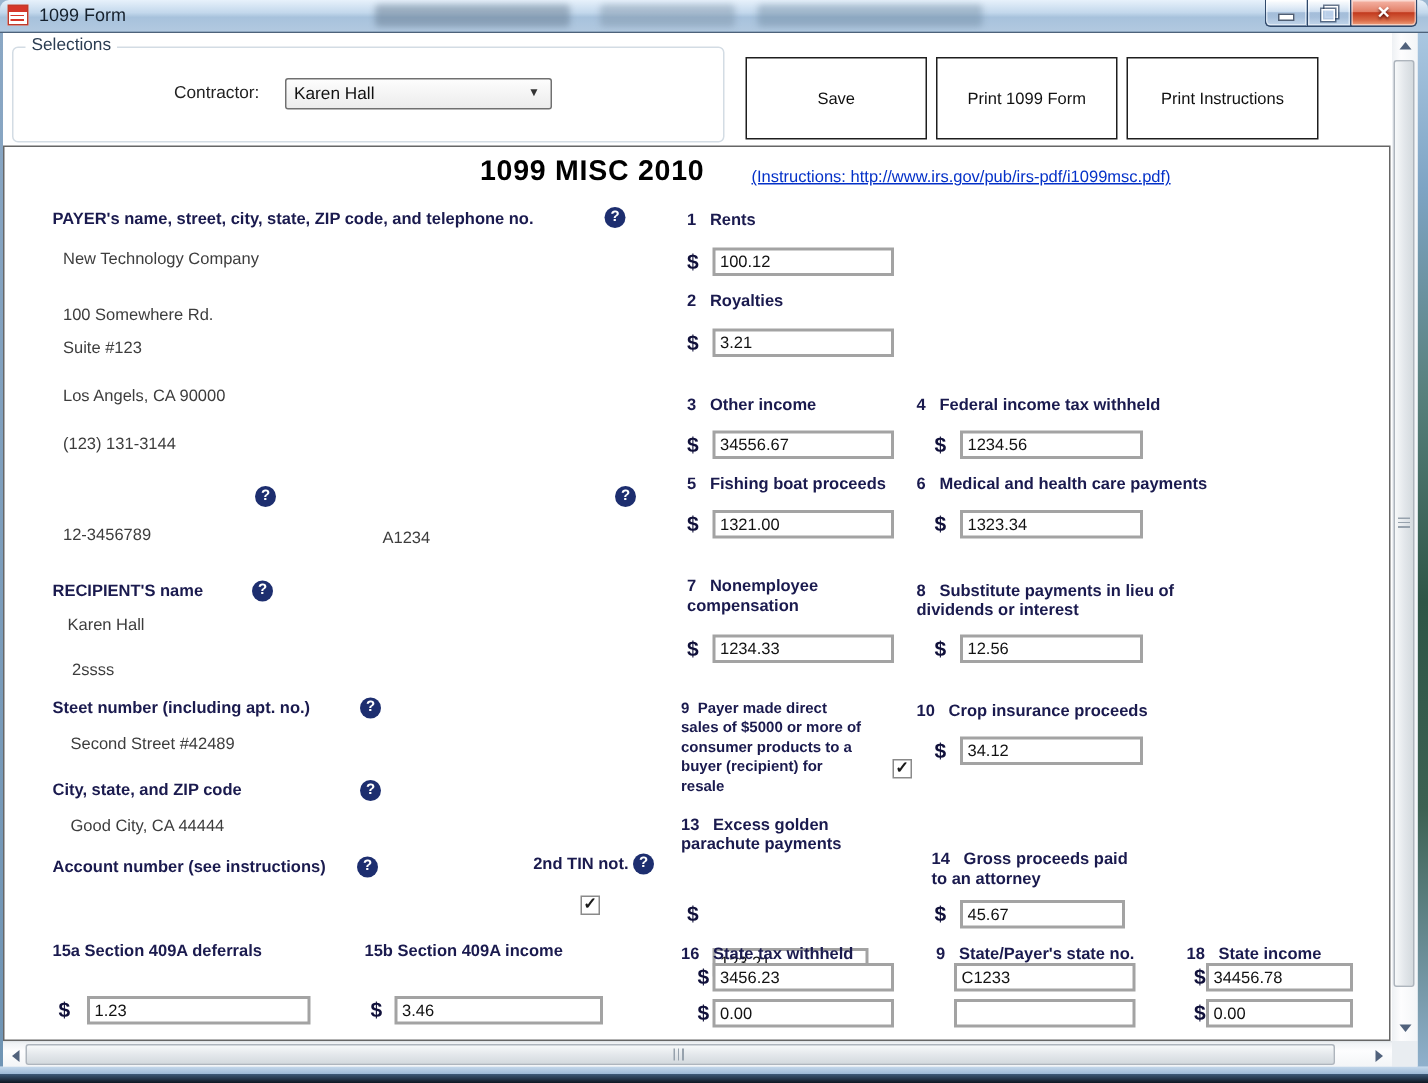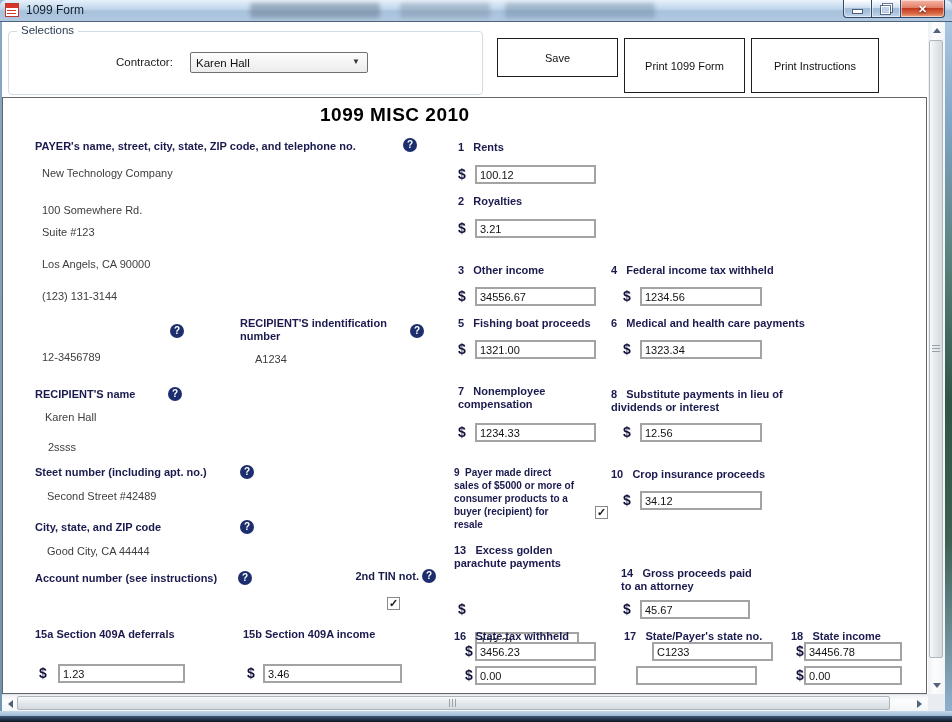--- a/index.html
+++ b/index.html
@@ -127,47 +127,46 @@
 
     <div class="abs groupbox">
       <span class="gb-label">Selections</span>
     </div>
     <div class="abs ctr-label">Contractor:</div>
     <div class="abs combo">
       <span>Karen Hall</span>
       <span class="combo-arrow">▼</span>
     </div>
 
-    <div class="abs btn" style="left:495px;top:16px;width:121px;height:39px;">
+    <div class="abs btn" style="left:495px;top:16px;width:121px;height:55px;">
         <span>Save</span>
       </div>
     <div class="abs btn" style="left:622px;top:16px;width:121px;height:55px;">
         <span>Print 1099 Form</span>
       </div>
     <div class="abs btn" style="left:749px;top:16px;width:128px;height:55px;">
         <span>Print Instructions</span>
       </div>
 
     <div class="abs panel">
 
       <div class="abs form-title" style="left:317px;top:6px;">1099 MISC 2010</div>
+      <a class="abs link" style="left:498px;top:14px;" href="#">(Instructions: http://www.irs.gov/pub/irs-pdf/i1099msc.pdf)</a>
 
       <div class="abs h" style="left:32px;top:42px;width:364px;">PAYER's name, street, city, state, ZIP code, and telephone no.</div>
       <div class="abs help" style="left:400px;top:40px;">?</div>
       <div class="abs v" style="left:39px;top:69px;">New Technology Company</div>
       <div class="abs v" style="left:39px;top:106px;">100 Somewhere Rd.</div>
       <div class="abs v" style="left:39px;top:128px;">Suite #123</div>
       <div class="abs v" style="left:39px;top:160px;">Los Angels, CA 90000</div>
       <div class="abs v" style="left:39px;top:192px;">(123) 131-3144</div>
 
       <div class="abs help" style="left:167px;top:226px;">?</div>
       <div class="abs v" style="left:39px;top:253px;">12-3456789</div>
 
-      <div class="abs h" style="left:237px;top:219px;">RECIPIENT'S indentification
-number</div>
       <div class="abs help" style="left:407px;top:226px;">?</div>
       <div class="abs v" style="left:252px;top:255px;">A1234</div>
 
       <div class="abs h" style="left:32px;top:290px;">RECIPIENT'S name</div>
       <div class="abs help" style="left:165px;top:289px;">?</div>
       <div class="abs v" style="left:42px;top:313px;">Karen Hall</div>
       <div class="abs v" style="left:45px;top:343px;">2ssss</div>
 
       <div class="abs h" style="left:32px;top:368px;">Steet number (including apt. no.)</div>
       <div class="abs help" style="left:237px;top:367px;">?</div>
@@ -182,21 +181,21 @@
 
       <div class="abs h" style="left:340px;top:472px;width:76px;text-align:right;">2nd TIN not.</div>
       <div class="abs help" style="left:419px;top:471px;">?</div>
       <span class="abs cb" style="left:384px;top:499px;">
           <span class="cbmark">✓</span>
         </span>
 
       <div class="abs h" style="left:32px;top:530px;">15a Section 409A deferrals</div>
       <div class="abs h" style="left:240px;top:530px;">15b Section 409A income</div>
       <span class="abs cur" style="left:36px;top:568px;">$</span>
-      <input class="abs tb" style="left: 55px; top: 566px; width: 127px;" value="1.23">
+      <input class="abs tb" style="left: 55px; top: 566px; width: 149px;" value="1.23">
       <span class="abs cur" style="left:244px;top:568px;">$</span>
       <input class="abs tb" style="left: 260px; top: 566px; width: 139px;" value="3.46">
 
       <div class="abs h" style="left:455px;top:43px;">1   Rents</div>
       <span class="abs cur" style="left:455px;top:69px;">$</span>
       <input class="abs tb" style="left: 472px; top: 67px; width: 121px;" value="100.12">
 
       <div class="abs h" style="left:455px;top:97px;">2   Royalties</div>
       <span class="abs cur" style="left:455px;top:123px;">$</span>
       <input class="abs tb" style="left: 472px; top: 121px; width: 121px;" value="3.21">
@@ -244,22 +243,22 @@
 to an attorney</div>
       <span class="abs cur" style="left:620px;top:504px;">$</span>
       <input class="abs tb" style="left: 637px; top: 502px; width: 110px;" value="45.67">
 
       <div class="abs h" style="left:451px;top:532px;">16   State tax withheld</div>
       <span class="abs cur" style="left:462px;top:546px;">$</span>
       <input class="abs tb" style="left: 472px; top: 544px; width: 121px;" value="3456.23">
       <span class="abs cur" style="left:462px;top:570px;">$</span>
       <input class="abs tb" style="left: 472px; top: 568px; width: 121px;" value="0.00">
 
-      <div class="abs h" style="left:621px;top:532px;">17   State/Payer's state no.</div>
-      <input class="abs tb" style="left: 633px; top: 544px; width: 121px; margin-left: 16px;" value="C1233">
+      <div class="abs h" style="left:621px;top:532px;">9   State/Payer's state no.</div>
+      <input class="abs tb" style="left: 633px; top: 544px; width: 121px;" value="C1233">
       <input class="abs tb" style="left: 633px; top: 568px; width: 121px;" value="">
 
       <div class="abs h" style="left:788px;top:532px;">18   State income</div>
       <span class="abs cur" style="left:793px;top:546px;">$</span>
       <input class="abs tb" style="left: 801px; top: 544px; width: 98px;" value="34456.78">
       <span class="abs cur" style="left:793px;top:570px;">$</span>
       <input class="abs tb" style="left: 801px; top: 568px; width: 98px;" value="0.00">
     </div>
 
     <div class="abs vscroll">

